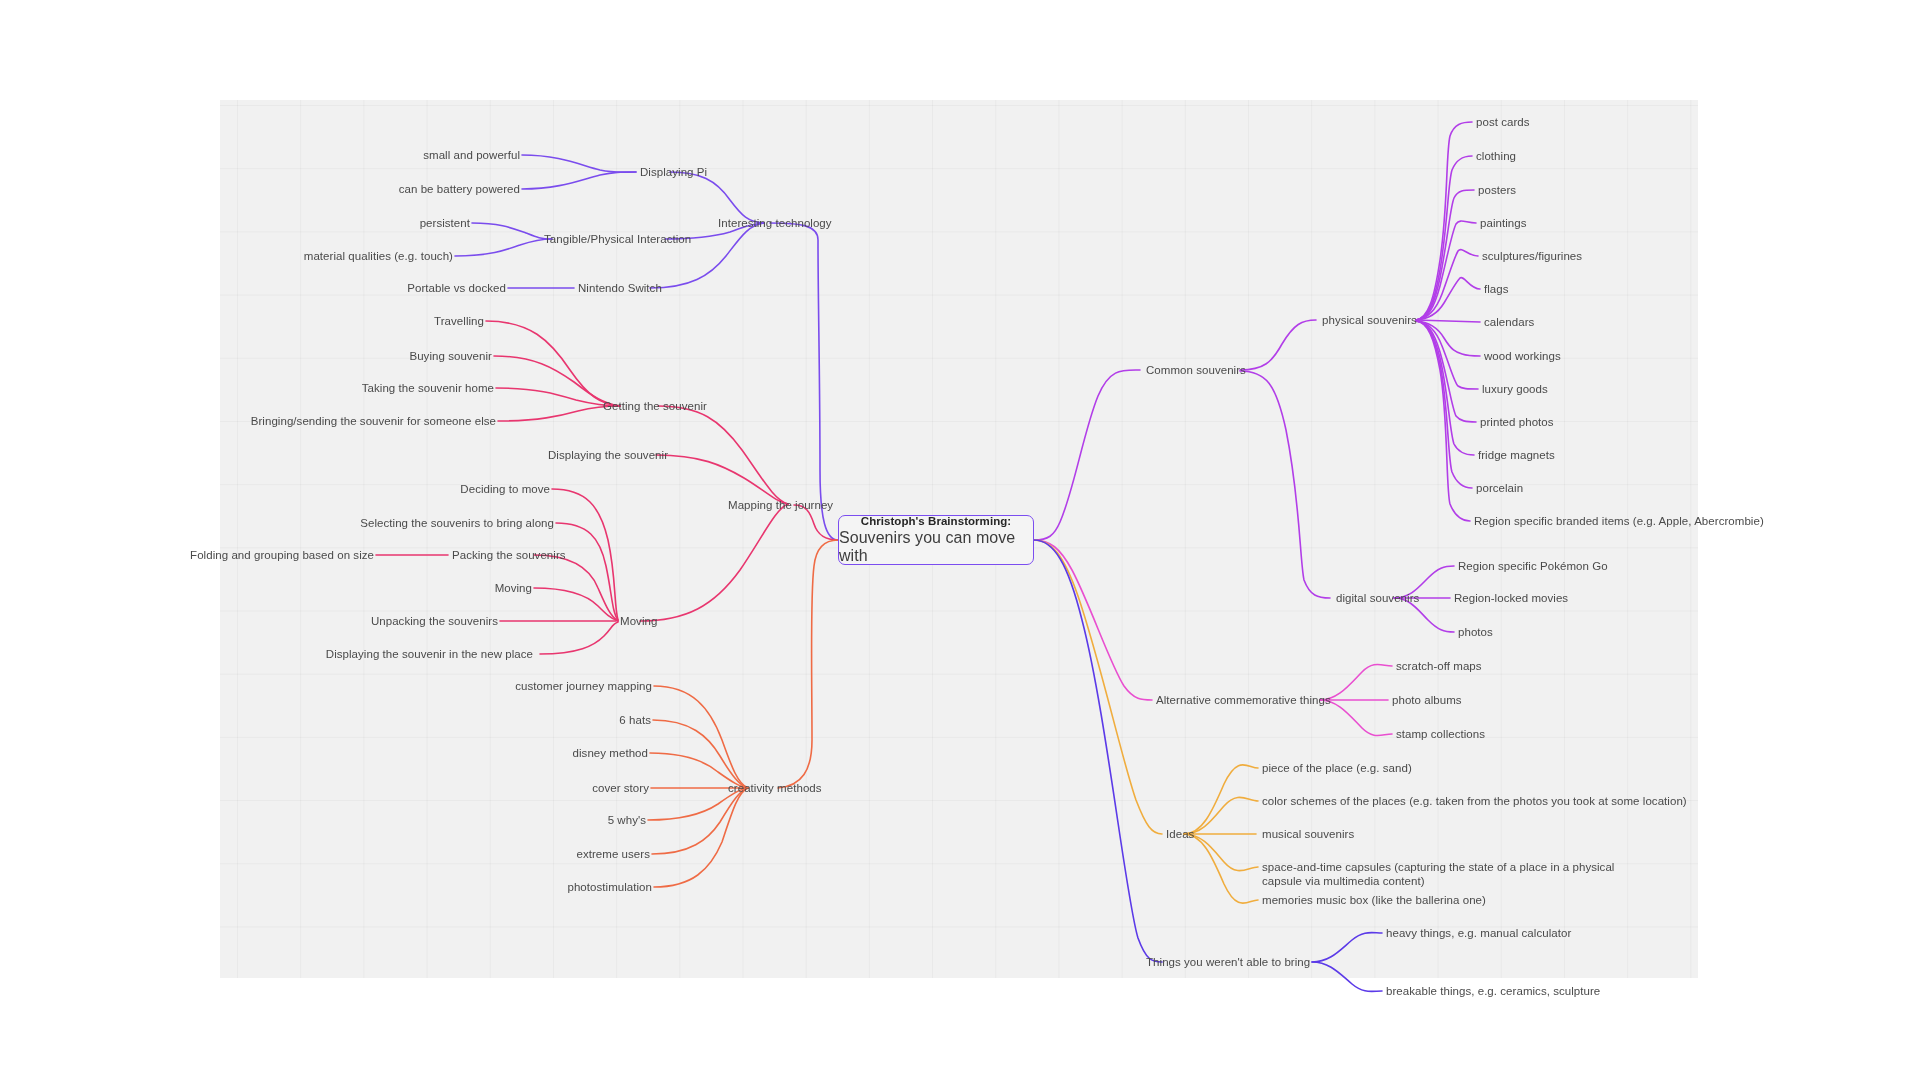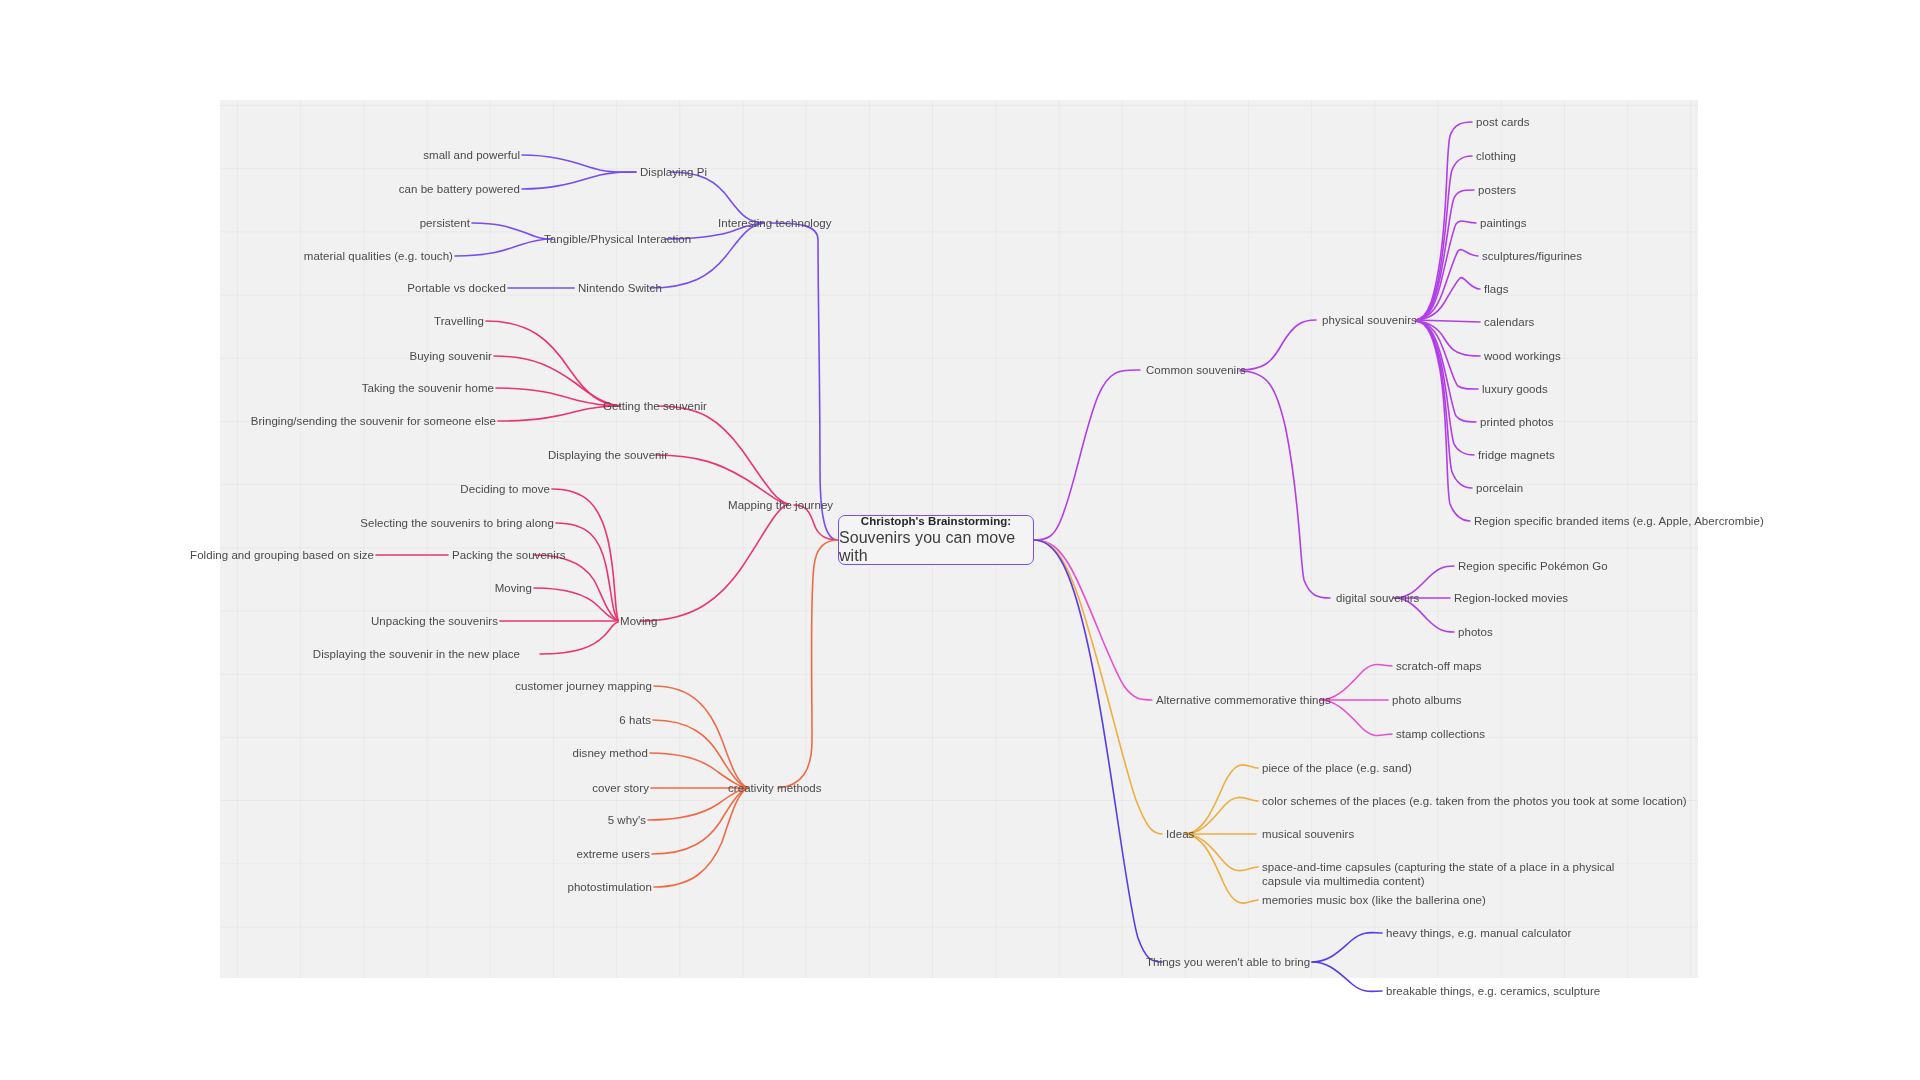--- a/index.html
+++ b/index.html
@@ -248,21 +248,21 @@
   <div class="node-label left" style="left:496px; top:421px;">Bringing/sending the souvenir for someone else</div>
   <div class="node-label right" style="left:562px; top:406px;margin-left:41px;">Getting the souvenir</div>
   <div class="node-label right" style="left:548px; top:455px;">Displaying the souvenir</div>
 
   <div class="node-label left" style="left:550px; top:489px;">Deciding to move</div>
   <div class="node-label left" style="left:554px; top:523px;">Selecting the souvenirs to bring along</div>
   <div class="node-label left" style="left:374px; top:555px;">Folding and grouping based on size</div>
   <div class="node-label right" style="left:452px; top:555px;text-align:right;">Packing the souvenirs</div>
   <div class="node-label left" style="left:532px; top:588px;">Moving</div>
   <div class="node-label left" style="left:498px; top:621px;">Unpacking the souvenirs</div>
-  <div class="node-label left" style="left:520px; top:654px;padding-left:19px;">Displaying the souvenir in the new place</div>
+  <div class="node-label left" style="left:533px; top:654px;padding-left:19px;">Displaying the souvenir in the new place</div>
   <div class="node-label right" style="left:620px; top:621px;">Moving</div>
   <div class="node-label right" style="left:728px; top:505px;">Mapping the journey</div>
 
   <div class="node-label left" style="left:652px; top:686px;">customer journey mapping</div>
   <div class="node-label left" style="left:651px; top:720px;">6 hats</div>
   <div class="node-label left" style="left:648px; top:753px;">disney method</div>
   <div class="node-label left" style="left:649px; top:788px;">cover story</div>
   <div class="node-label left" style="left:646px; top:820px;">5 why's</div>
   <div class="node-label left" style="left:650px; top:854px;">extreme users</div>
   <div class="node-label left" style="left:652px; top:887px;">photostimulation</div>

